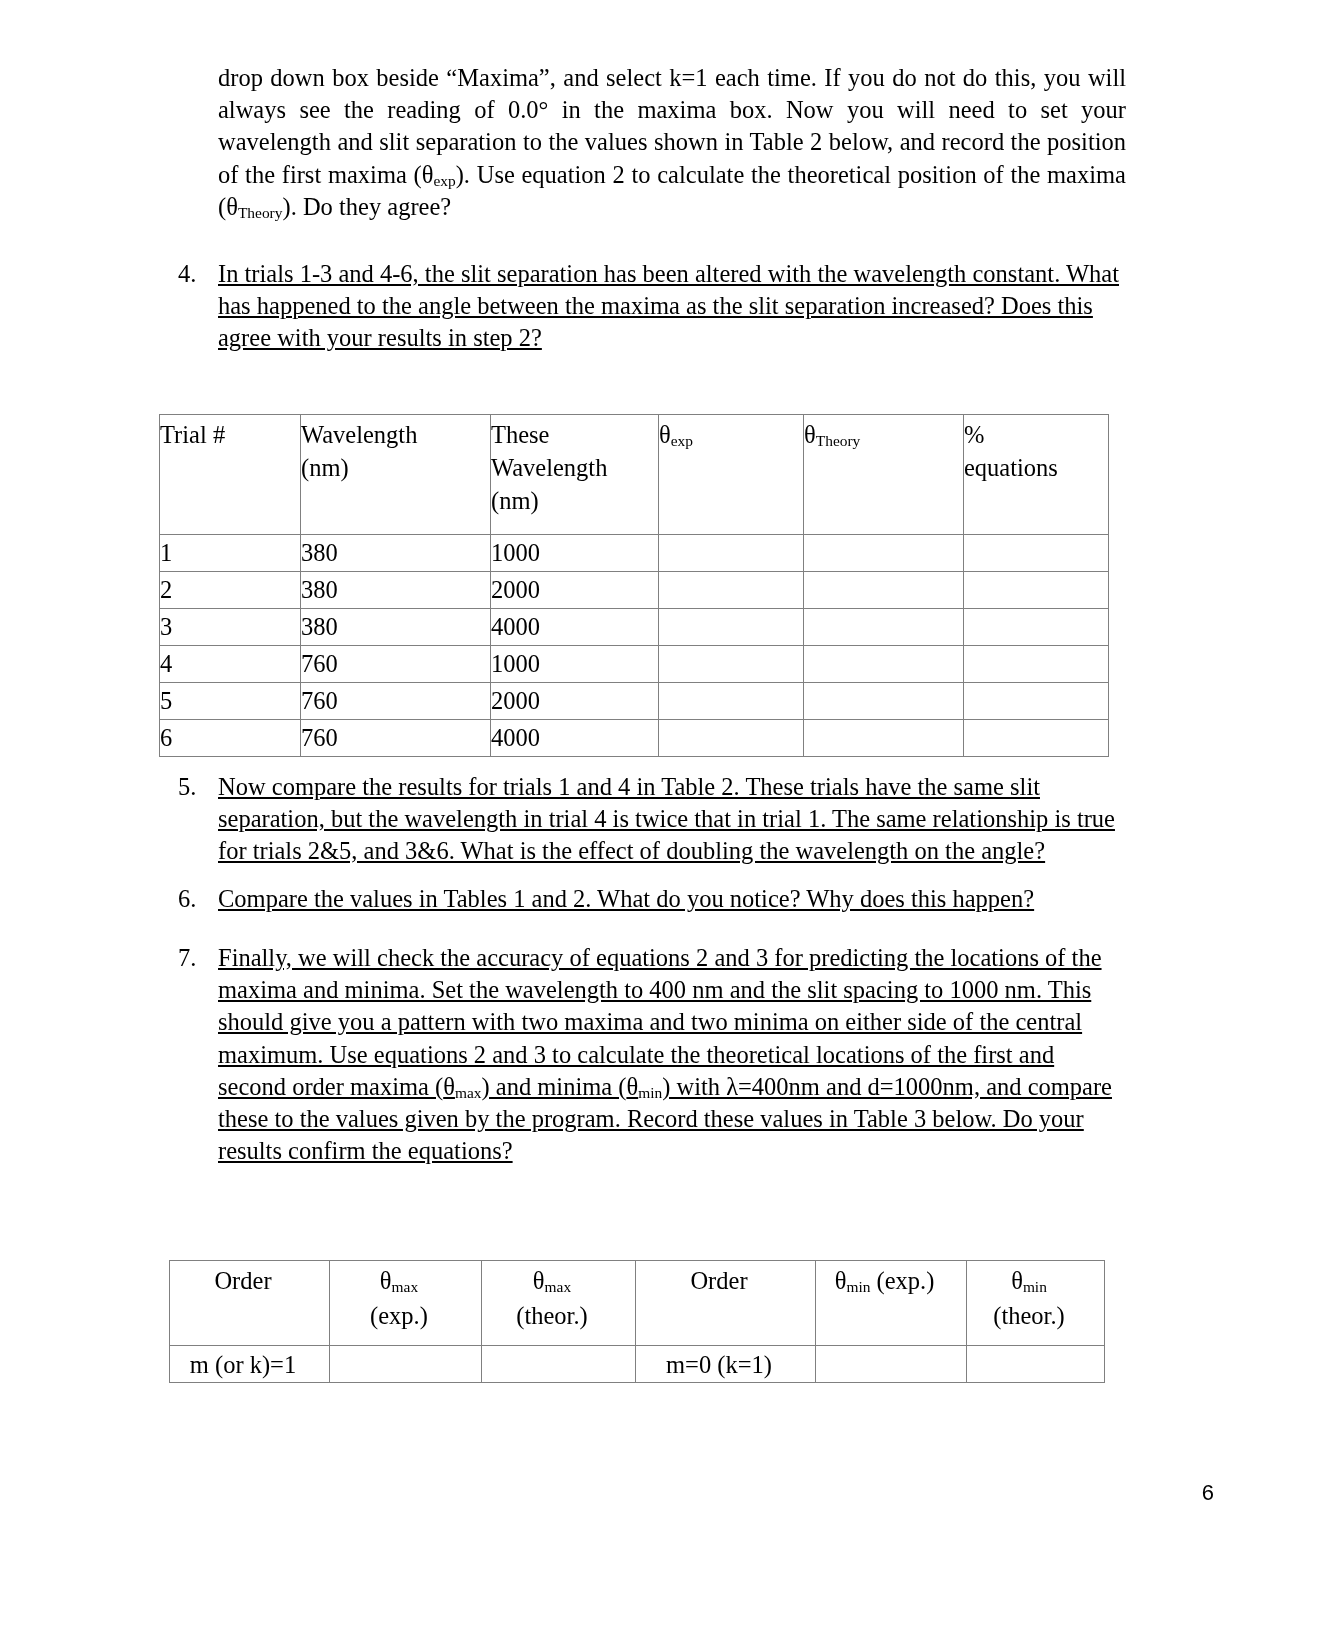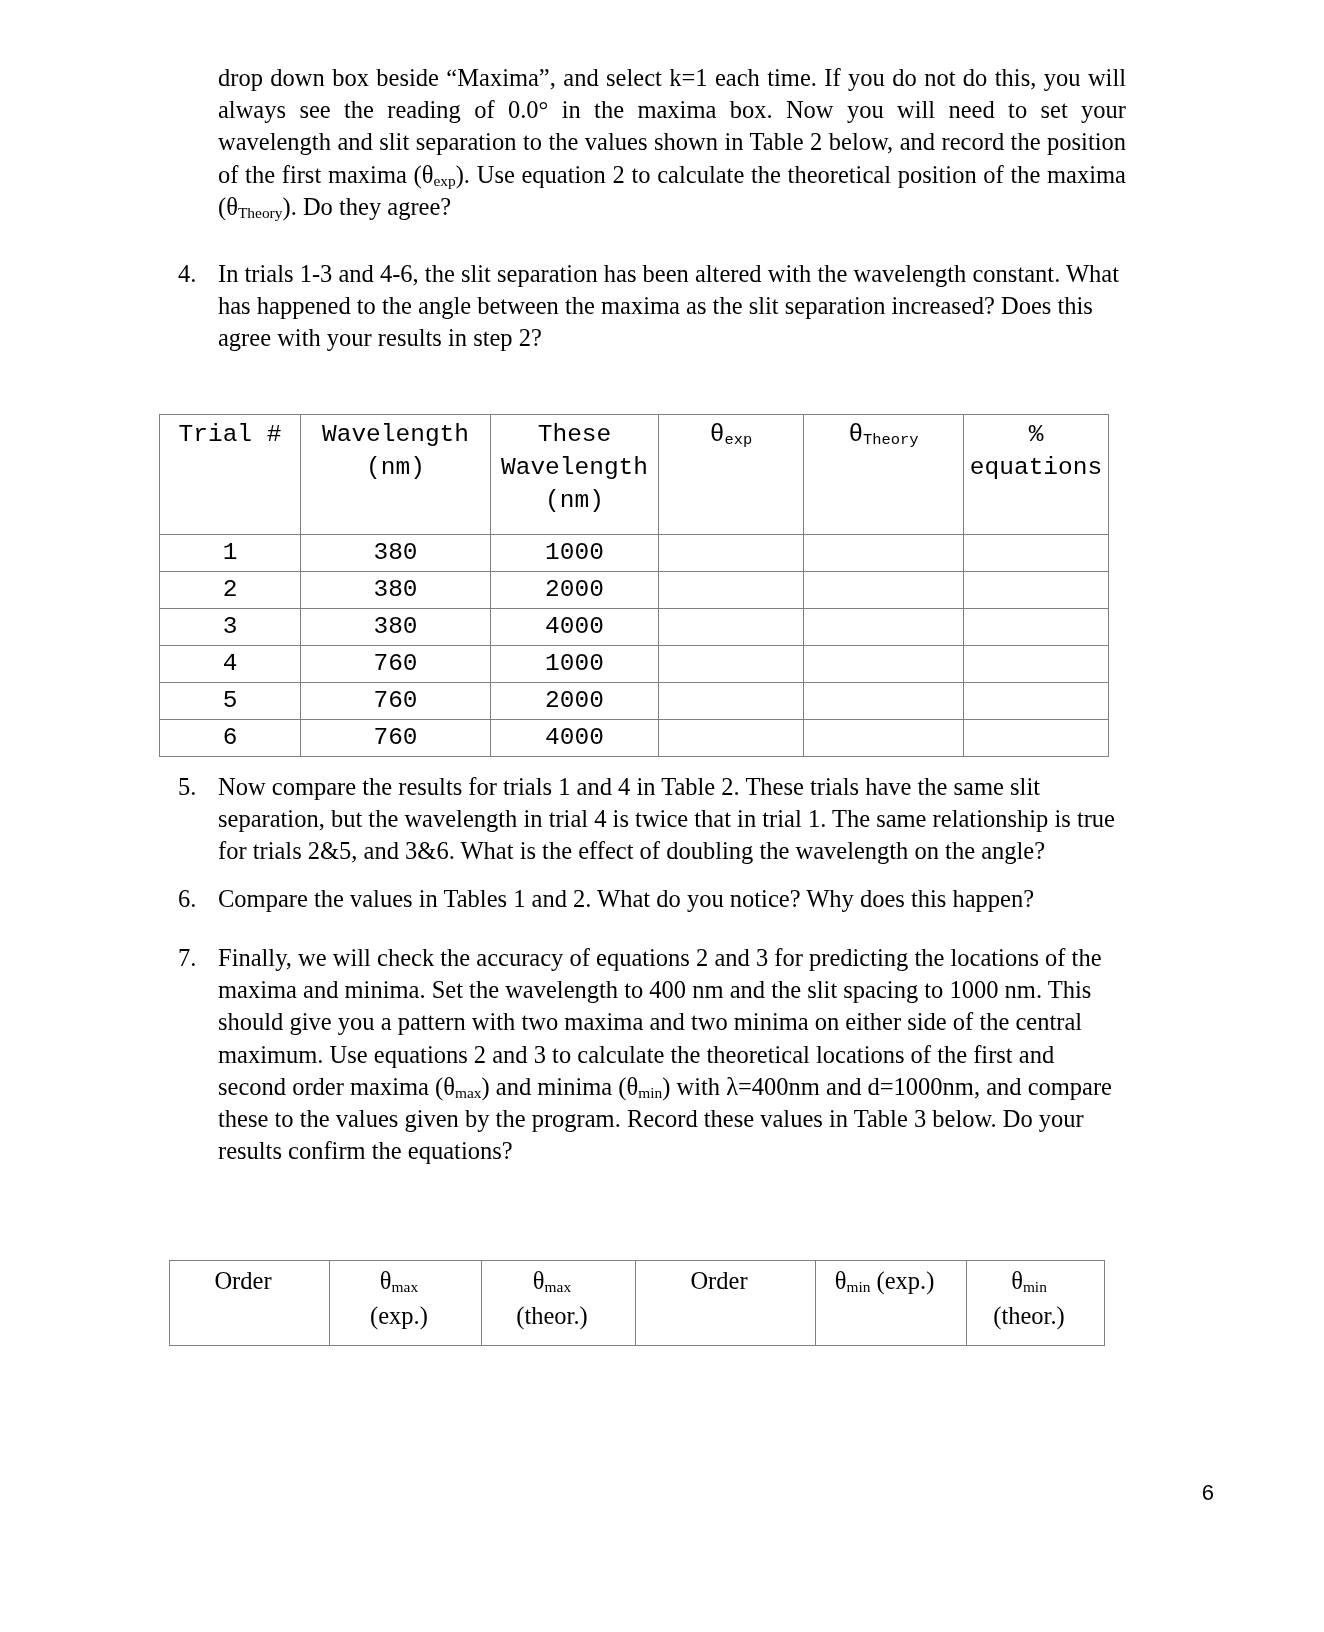--- a/index.html
+++ b/index.html
@@ -47,21 +47,21 @@
     left: -40px;
     top: 0;
     width: 34px;
     text-align: left;
     font-size: 24.5px;
   }
   .li p {
     margin: 0;
     text-align: justify;
   }
-  .li p:last-child { text-align: left; }
+  .li p:last-child { text-align: left; text-decoration: underline; }
 
   
   sub {
     font-size: 0.63em;
     vertical-align: -0.22em;
     line-height: 0;
   }
 
   
   .table-caption {
@@ -80,23 +80,22 @@
   }
   table.doc-table td {
     border: 1.3px solid #808080;
     padding: 0;
     vertical-align: top;
   }
 
   
   #table2 { left: 159px; top: 414px; width: 949px; }
   #table2 td {
-    text-align: center;
+    text-align: left;
     line-height: 33px;
-    font-family: Liberation Mono, monospace;
   }
   #table2 tr.hdr td {
     height: 116px;
     padding-top: 3px;
   }
   #table2 tr.body-row td {
     height: 34px;
     padding-top: 1px;
     padding-bottom: 1px;
   }
@@ -286,18 +285,26 @@
       </td>
       <td>Order</td>
       <td>
         <span><span>θ</span><sub>min</sub></span><span> (exp.)</span>
       </td>
       <td>
         <div><span>θ</span><sub>min</sub></div>
         <div>(theor.)</div>
       </td>
     </tr>
+    <tr class="body-row">
+      <td>m (or k)=1</td>
+      <td></td>
+      <td></td>
+      <td>m=0 (k=1)</td>
+      <td></td>
+      <td></td>
+    </tr>
   </tbody>
     </table>
 
   <div class="page-number">6</div>
 
 </div>
 
 </body></html>

